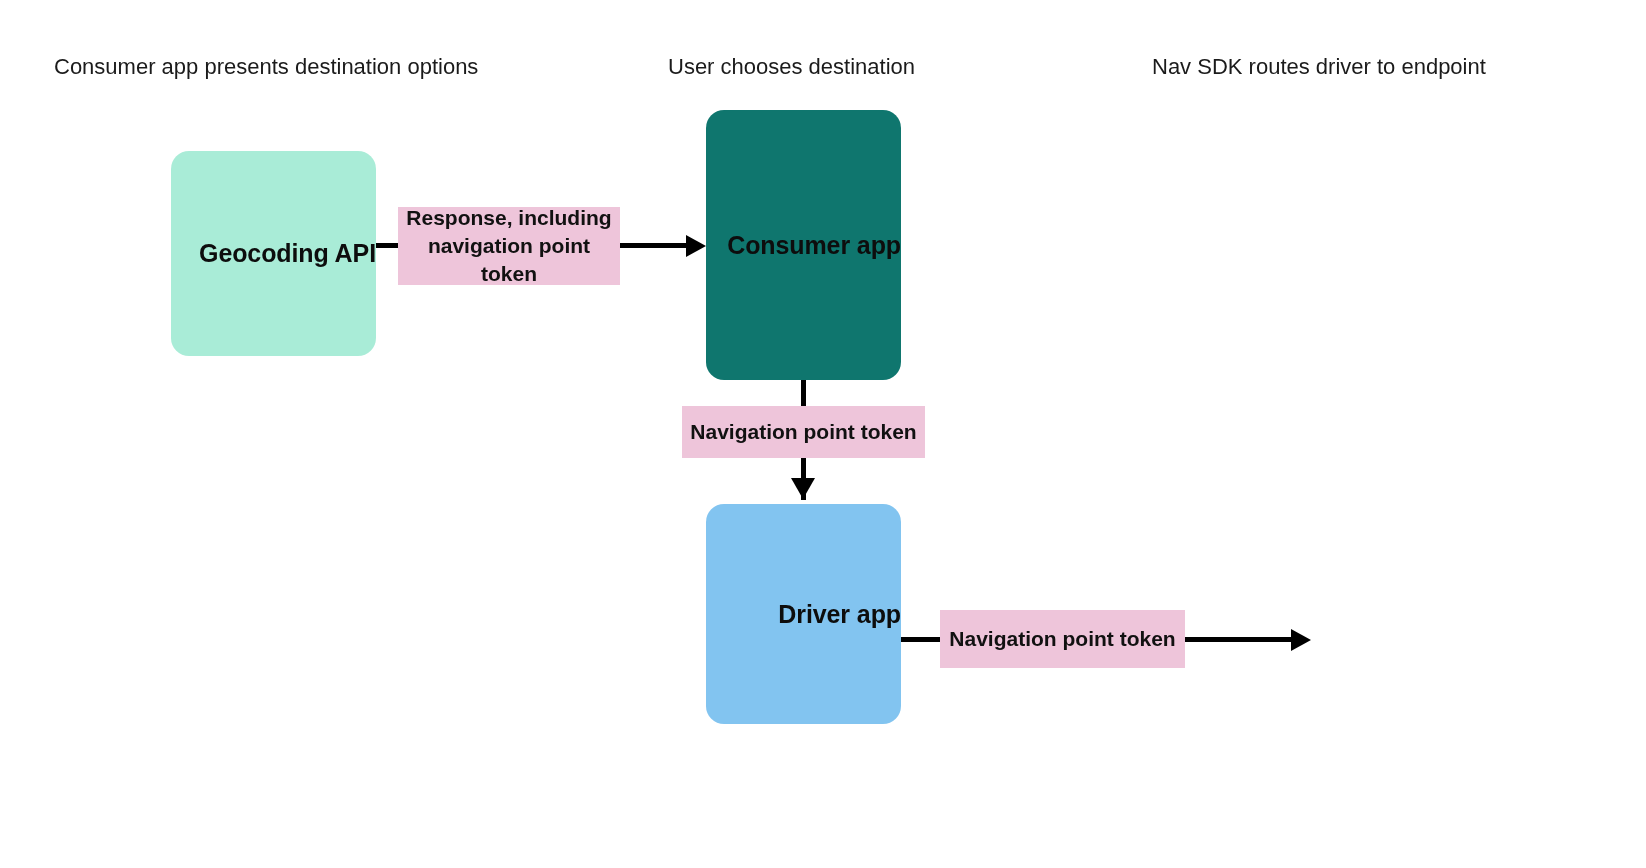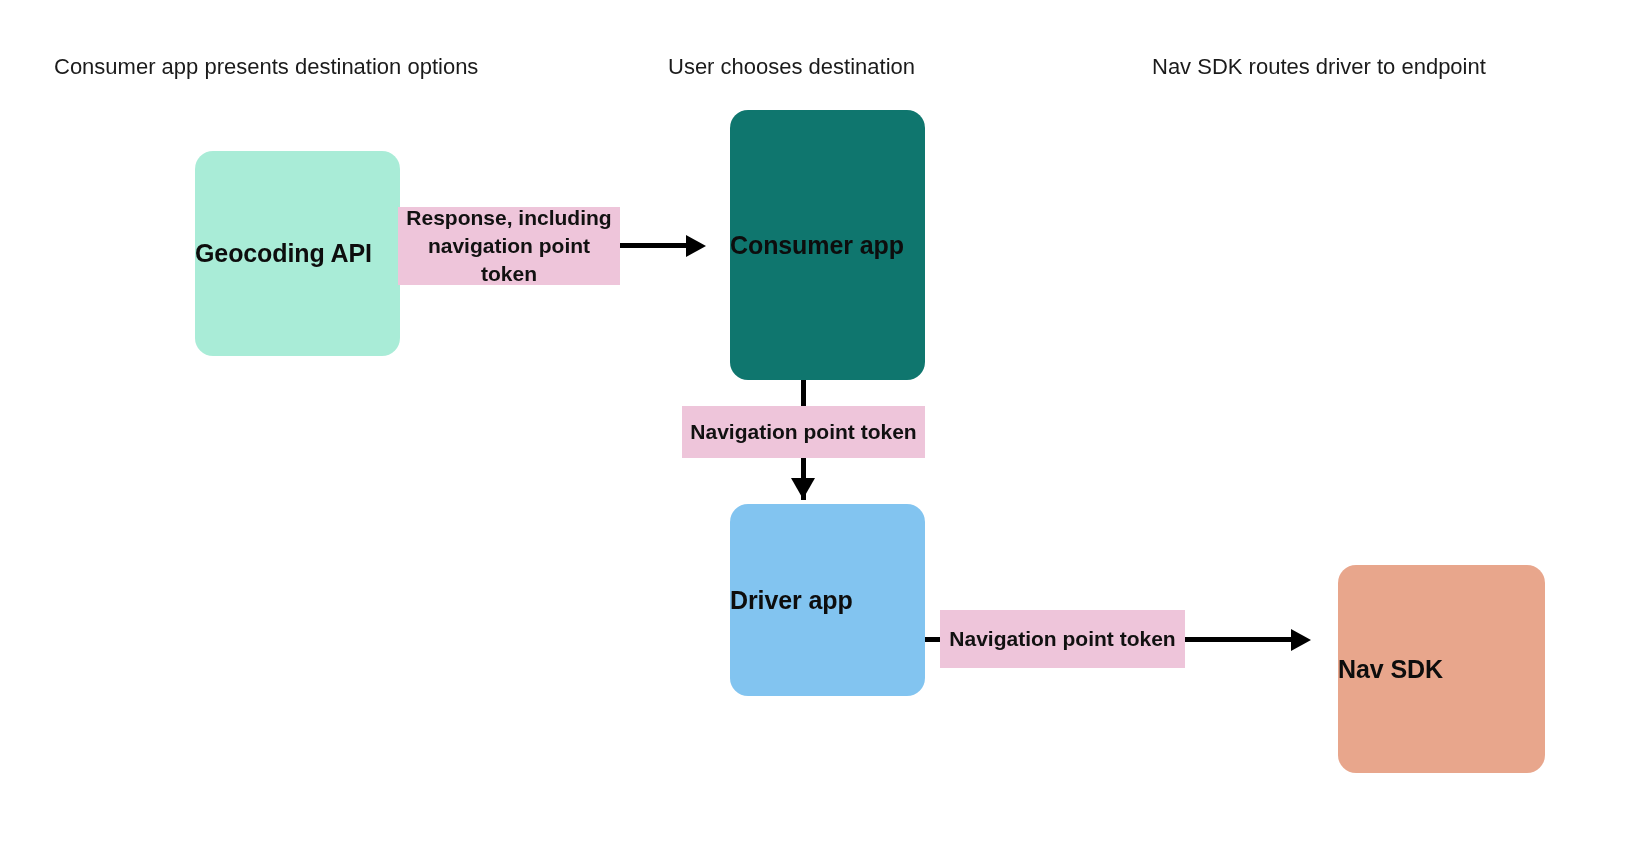--- a/index.html
+++ b/index.html
@@ -15,23 +15,22 @@
     color:#1b1b1b;
     white-space:nowrap;
     line-height:1;
   }
 
   .node{
     position:absolute;
     border-radius:18px;
     display:flex;
     align-items:center;
-    justify-content:flex-start;
+    justify-content:flex-end;
     box-sizing:border-box;
-    margin-left:24px;
   }
   .node-label{
     font-size:25px;
     font-weight:700;
     color:#0d0d0d;
     white-space:nowrap;
     letter-spacing:-0.1px;
   }
 
   .edge-label{
@@ -92,27 +91,24 @@
   <div class="arrow-r" style="left:1291px;top:629px;"></div>
 
   <div class="node" style="left:171px;top:151px;width:205px;height:205px;background:#a9ecd7;">
     <span class="node-label">Geocoding API</span>
   </div>
 
   <div class="node" style="left:706px;top:110px;width:195px;height:270px;background:#0f766e;">
     <span class="node-label">Consumer app</span>
   </div>
 
-  <div class="node" style="left:706px;top:504px;width:195px;height:192px;background:#82c4f0;">
+  <div class="node" style="left:706px;top:504px;width:195px;height:220px;background:#82c4f0;">
     <span class="node-label">Driver app</span>
   </div>
 
-  <div class="node" style="left:1314px;top:565px;width:207px;height:208px;background:#e8a68c;">
-    <span class="node-label">Nav SDK</span>
-  </div>
 
   <div class="edge-label" style="left:398px;top:207px;width:222px;height:78px;background:#eec5da;">
     <span>Response, including navigation point token</span>
   </div>
 
   <div class="edge-label" style="left:682px;top:406px;width:243px;height:52px;background:#eec5da;">
     <span>Navigation point token</span>
   </div>
 
   <div class="edge-label" style="left:940px;top:610px;width:245px;height:58px;background:#eec5da;">

